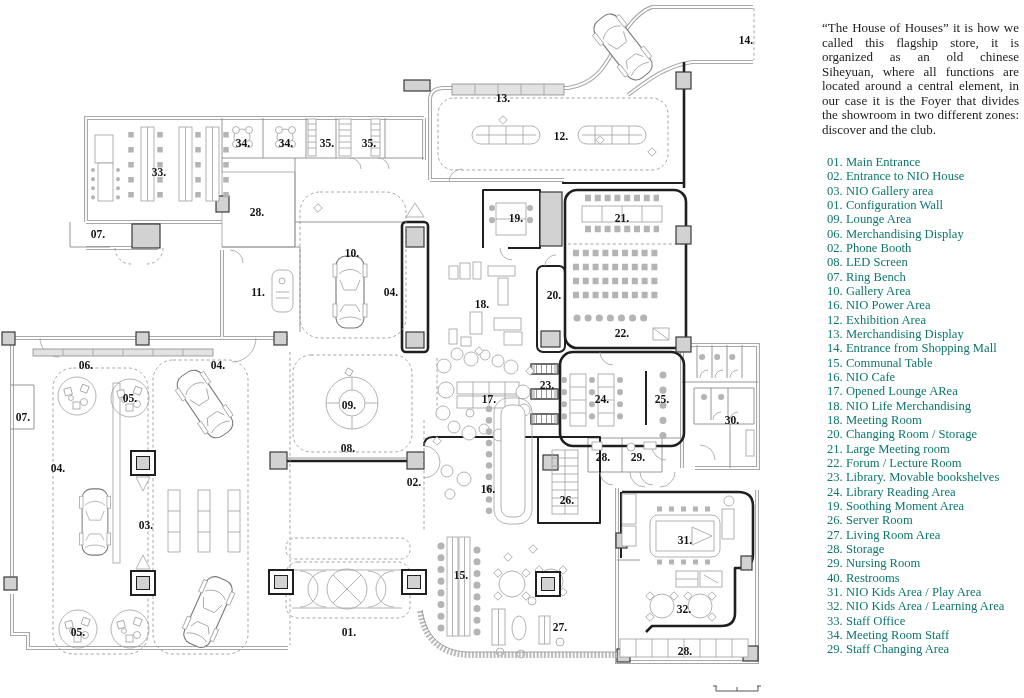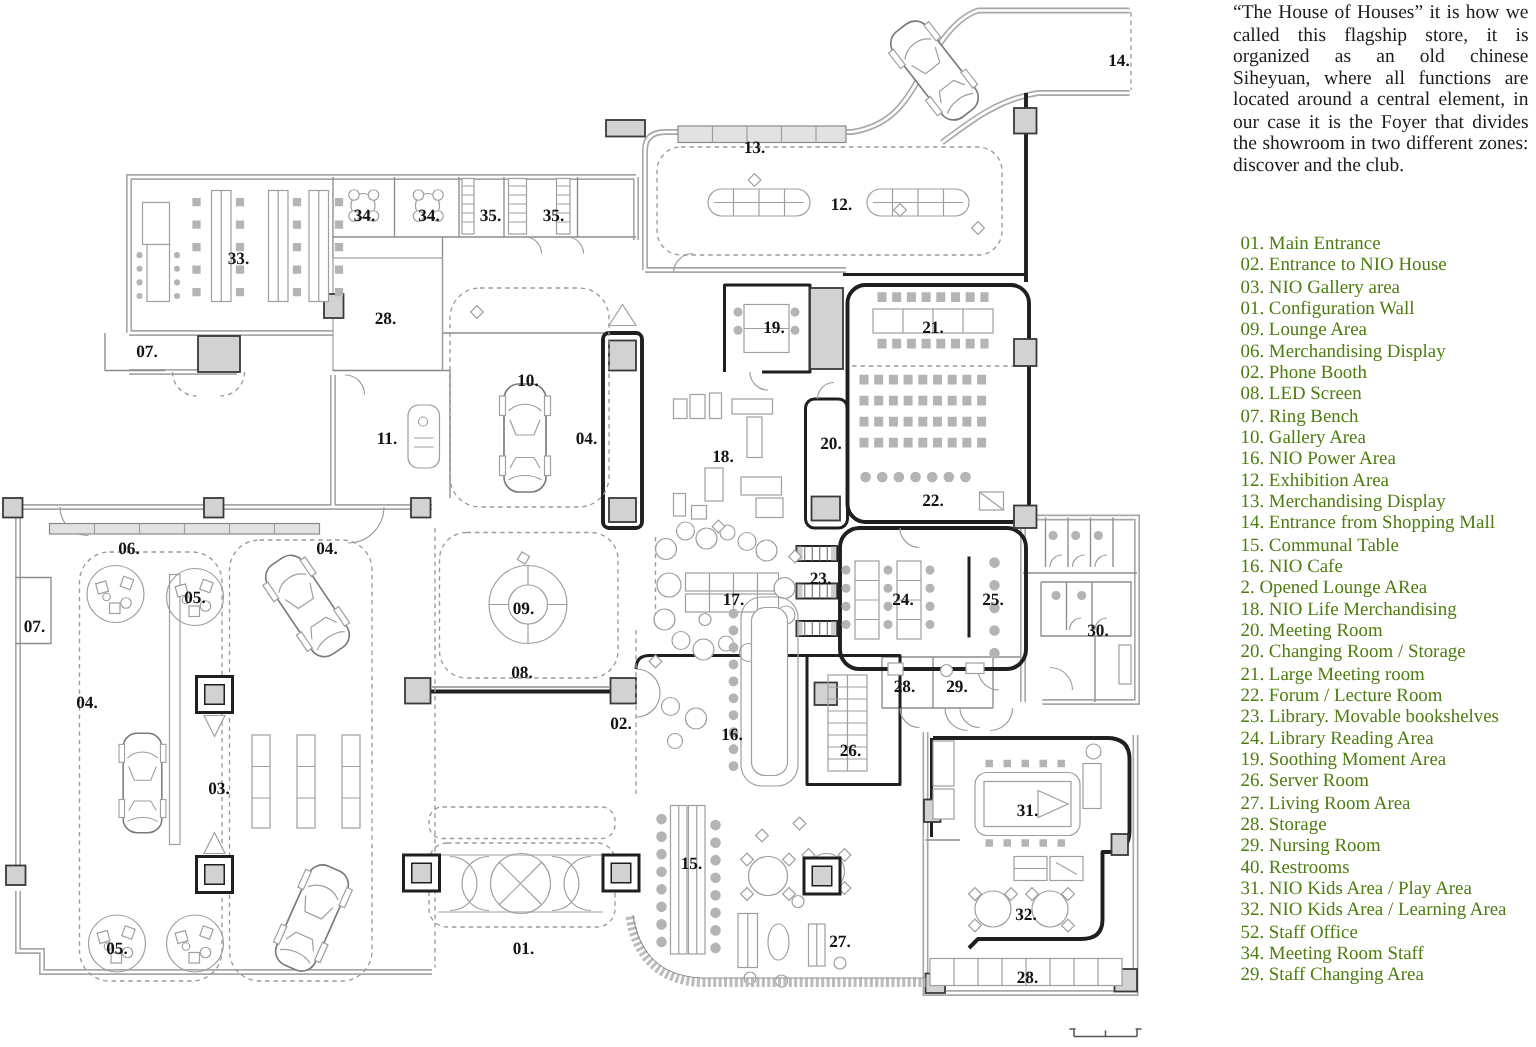--- a/index.html
+++ b/index.html
@@ -1,22 +1,22 @@
 <!DOCTYPE html>
 <html><head>
 <meta charset="utf-8">
 <style>
   html,body{margin:0;padding:0;background:#fff;}
   .page{position:relative;width:1024px;height:698px;background:#ffffff;overflow:hidden;
         font-family:"Liberation Serif",serif;}
   .plan{position:absolute;left:0;top:0;}
-  .desc{position:absolute;left:822px;top:1px;width:197px;font-size:13px;line-height:14.55px;
+  .desc{position:absolute;left:822px;top:21px;width:197px;font-size:13px;line-height:14.55px;
         text-align:justify;color:#1c1c1c;}
   .legend{position:absolute;left:827px;top:155px;margin:0;padding:0;list-style:none;
-        font-size:12.6px;line-height:14.33px;color:#4d7c0f;white-space:nowrap;}
+        font-size:12.6px;line-height:14.33px;color:#0f766e;white-space:nowrap;}
   
   .wg{stroke:#a8a8a8;stroke-width:4;fill:none;}
   .wc{stroke:#ffffff;stroke-width:1.8;fill:none;}
   .tn{stroke:#8d8d8d;stroke-width:0.9;fill:none;}
   .tn2{stroke:#9f9f9f;stroke-width:0.8;fill:#ffffff;}
   .tnl{stroke:#9f9f9f;stroke-width:0.8;fill:none;}
   .hv{stroke:#1f1f1f;stroke-width:2.6;fill:none;stroke-linejoin:round;}
   .hv3{stroke:#1f1f1f;stroke-width:2;fill:none;stroke-linejoin:round;}
   .dsh{stroke:#9b9b9b;stroke-width:0.9;fill:none;stroke-dasharray:3 2.6;}
   .gf{fill:#d2d2d2;stroke:#3a3a3a;stroke-width:1.2;}
@@ -436,34 +436,34 @@
       <li>02. Phone Booth</li>
       <li>08. LED Screen</li>
       <li>07. Ring Bench</li>
       <li>10. Gallery Area</li>
       <li>16. NIO Power Area</li>
       <li>12. Exhibition Area</li>
       <li>13. Merchandising Display</li>
       <li>14. Entrance from Shopping Mall</li>
       <li>15. Communal Table</li>
       <li>16. NIO Cafe</li>
-      <li>2. Opened Lounge ARea</li>
+      <li>17. Opened Lounge ARea</li>
       <li>18. NIO Life Merchandising</li>
-      <li>20. Meeting Room</li>
+      <li>18. Meeting Room</li>
       <li>20. Changing Room / Storage</li>
       <li>21. Large Meeting room</li>
       <li>22. Forum / Lecture Room</li>
       <li>23. Library. Movable bookshelves</li>
       <li>24. Library Reading Area</li>
       <li>19. Soothing Moment Area</li>
       <li>26. Server Room</li>
       <li>27. Living Room Area</li>
       <li>28. Storage</li>
       <li>29. Nursing Room</li>
       <li>40. Restrooms</li>
       <li>31. NIO Kids Area / Play Area</li>
       <li>32. NIO Kids Area / Learning Area</li>
-      <li>52. Staff Office</li>
+      <li>33. Staff Office</li>
       <li>34. Meeting Room Staff</li>
       <li>29. Staff Changing Area</li>
     </ul>
 
 </div>
 
 </body></html>

